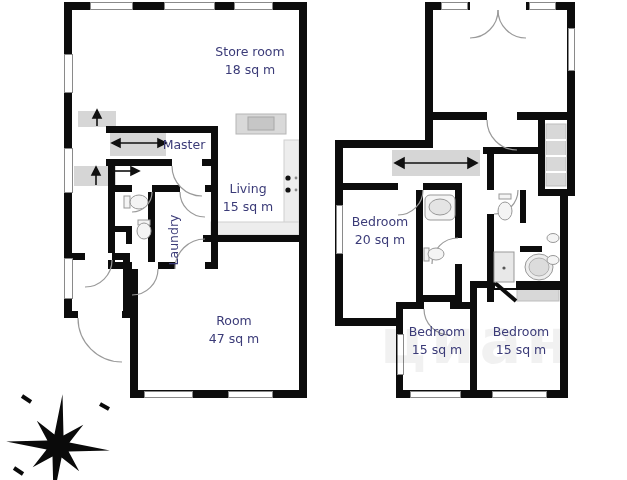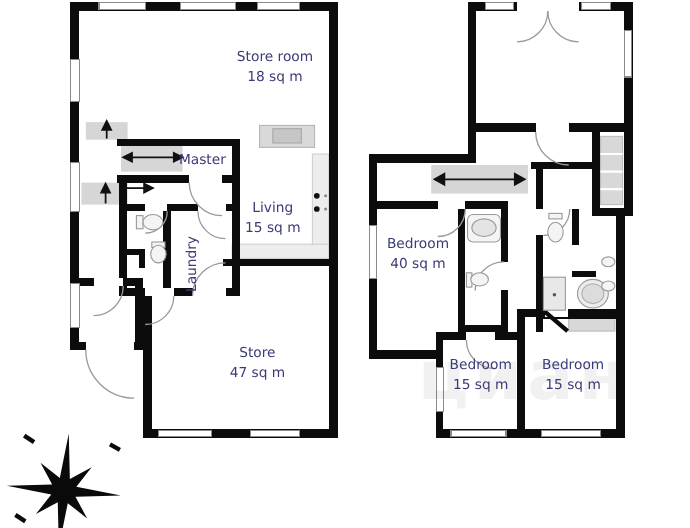--- a/index.html
+++ b/index.html
@@ -202,28 +202,28 @@
     <div>Master</div>
   </div>
   <div class="rlabel" style="left:248px;top:198px">
     <div>Living</div>
     <div>15 sq m</div>
   </div>
   <div class="rlabel vert" style="left:174px;top:240px">
     <div>Laundry</div>
   </div>
   <div class="rlabel" style="left:234px;top:330px">
-    <div>Store</div>
+    <div>Room</div>
     <div>47 sq m</div>
   </div>
   <div class="rlabel" style="left:501px;top:64px">
   </div>
   <div class="rlabel" style="left:380px;top:231px">
     <div>Bedroom</div>
-    <div>40 sq m</div>
+    <div>20 sq m</div>
   </div>
   <div class="rlabel" style="left:437px;top:341px">
     <div>Bedroom</div>
     <div>15 sq m</div>
   </div>
   <div class="rlabel" style="left:521px;top:341px">
     <div>Bedroom</div>
     <div>15 sq m</div>
   </div>
 

